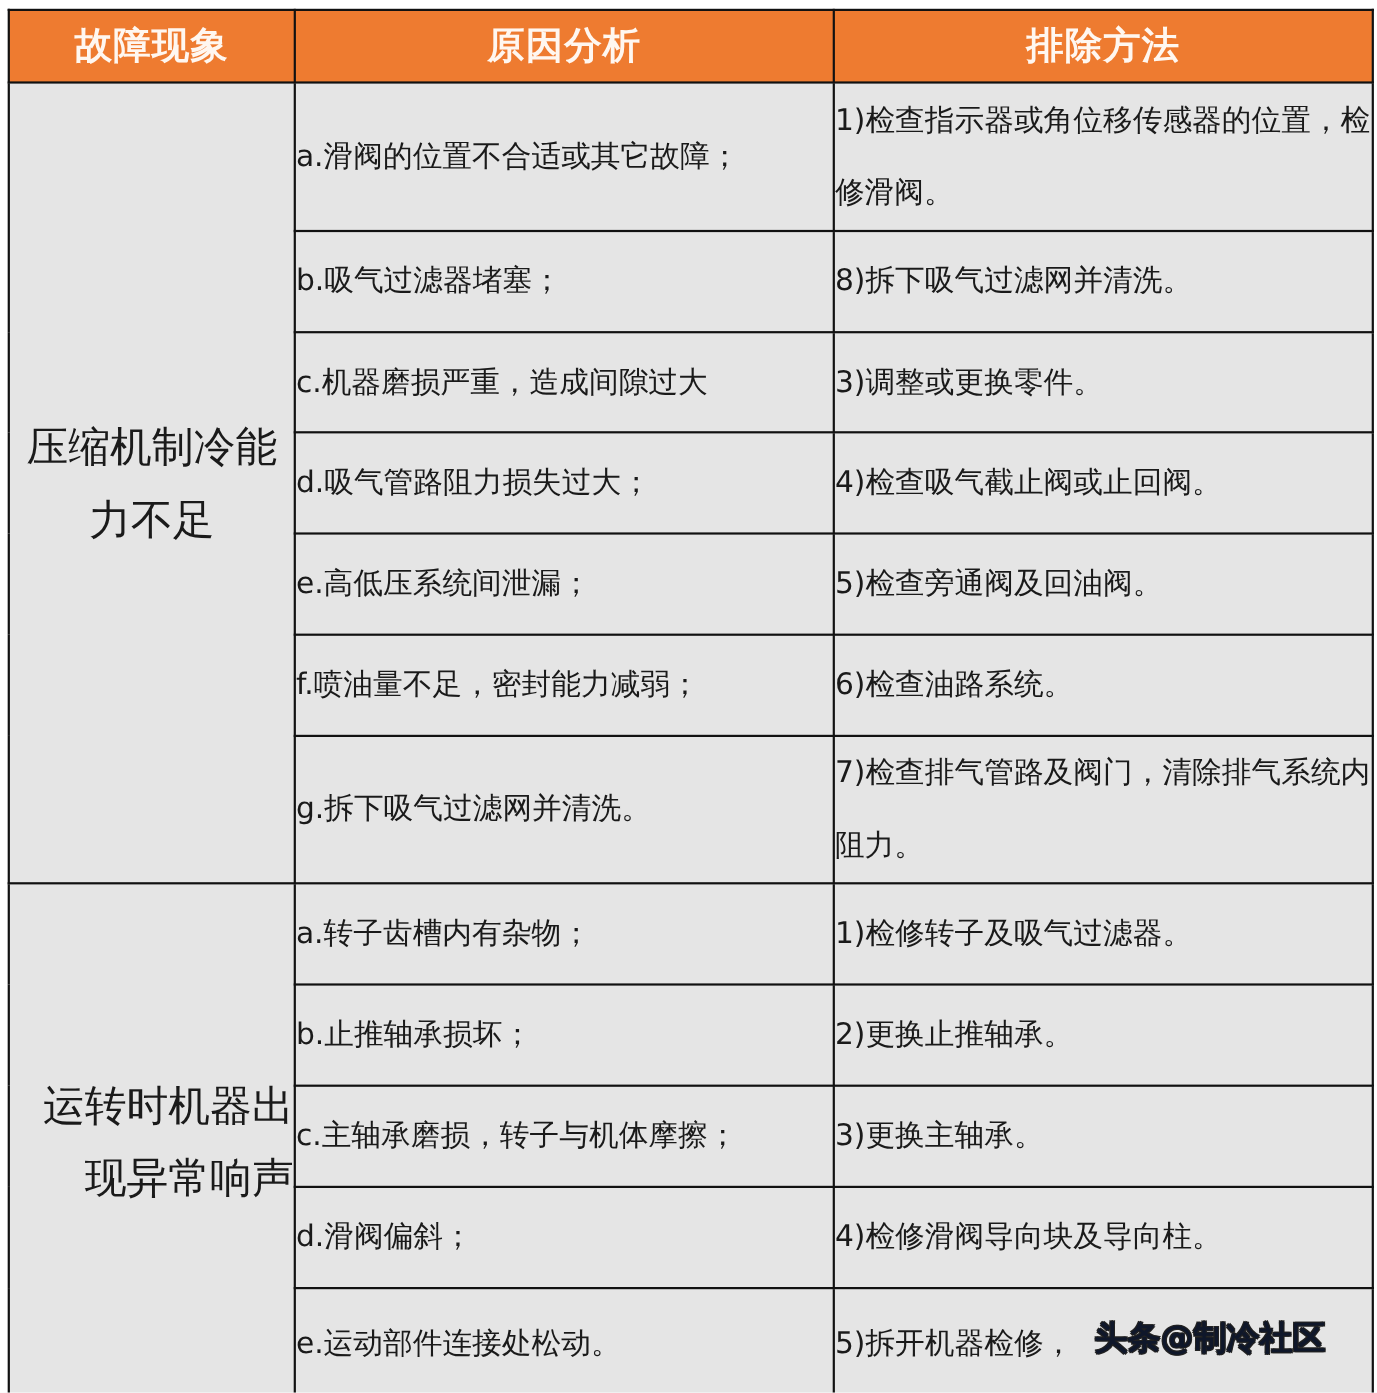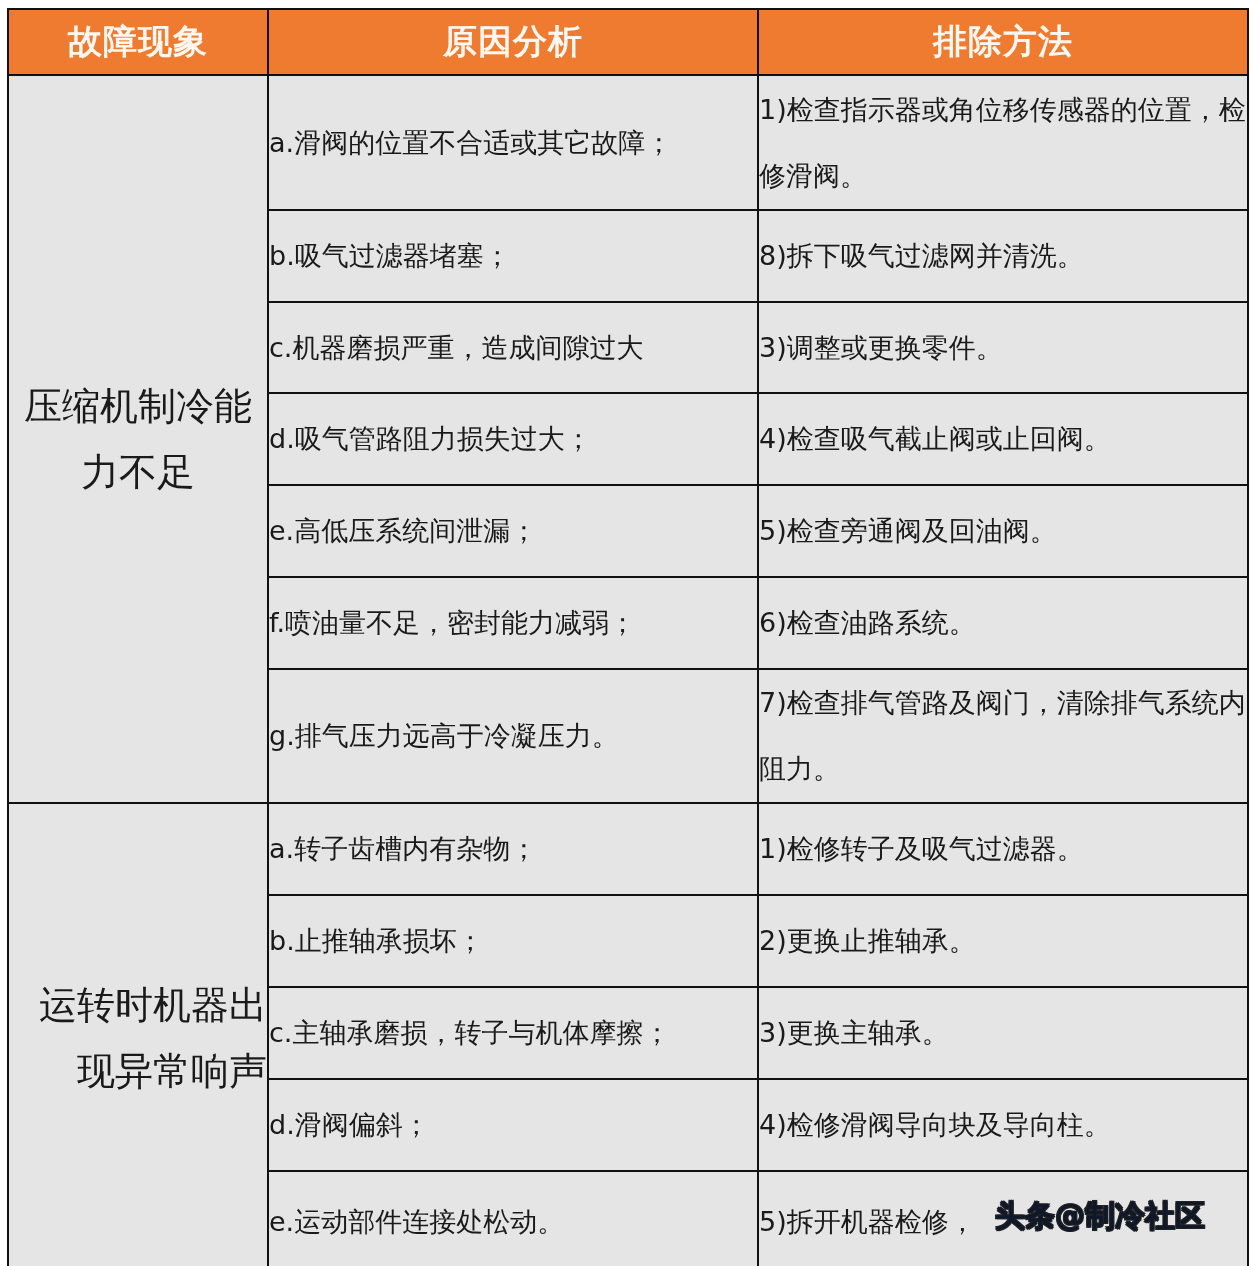--- a/index.html
+++ b/index.html
@@ -74,21 +74,21 @@
     </tr>
     <tr style="height:92px">
       <td class="cause">e.高低压系统间泄漏；</td>
       <td class="remedy">5)检查旁通阀及回油阀。</td>
     </tr>
     <tr style="height:92px">
       <td class="cause">f.喷油量不足，密封能力减弱；</td>
       <td class="remedy">6)检查油路系统。</td>
     </tr>
     <tr style="height:133px">
-      <td class="cause">g.排气压力远高于冷凝压力。</td>
+      <td class="cause">g.拆下吸气过滤网并清洗。</td>
       <td class="remedy">7)检查排气管路及阀门，清除排气系统内阻力。</td>
     </tr>
 
     <tr style="height:92px">
       <td class="symptom left" rowspan="5">运转时机器出现异常响声</td>
       <td class="cause">a.转子齿槽内有杂物；</td>
       <td class="remedy">1)检修转子及吸气过滤器。</td>
     </tr>
     <tr style="height:92px">
       <td class="cause">b.止推轴承损坏；</td>

